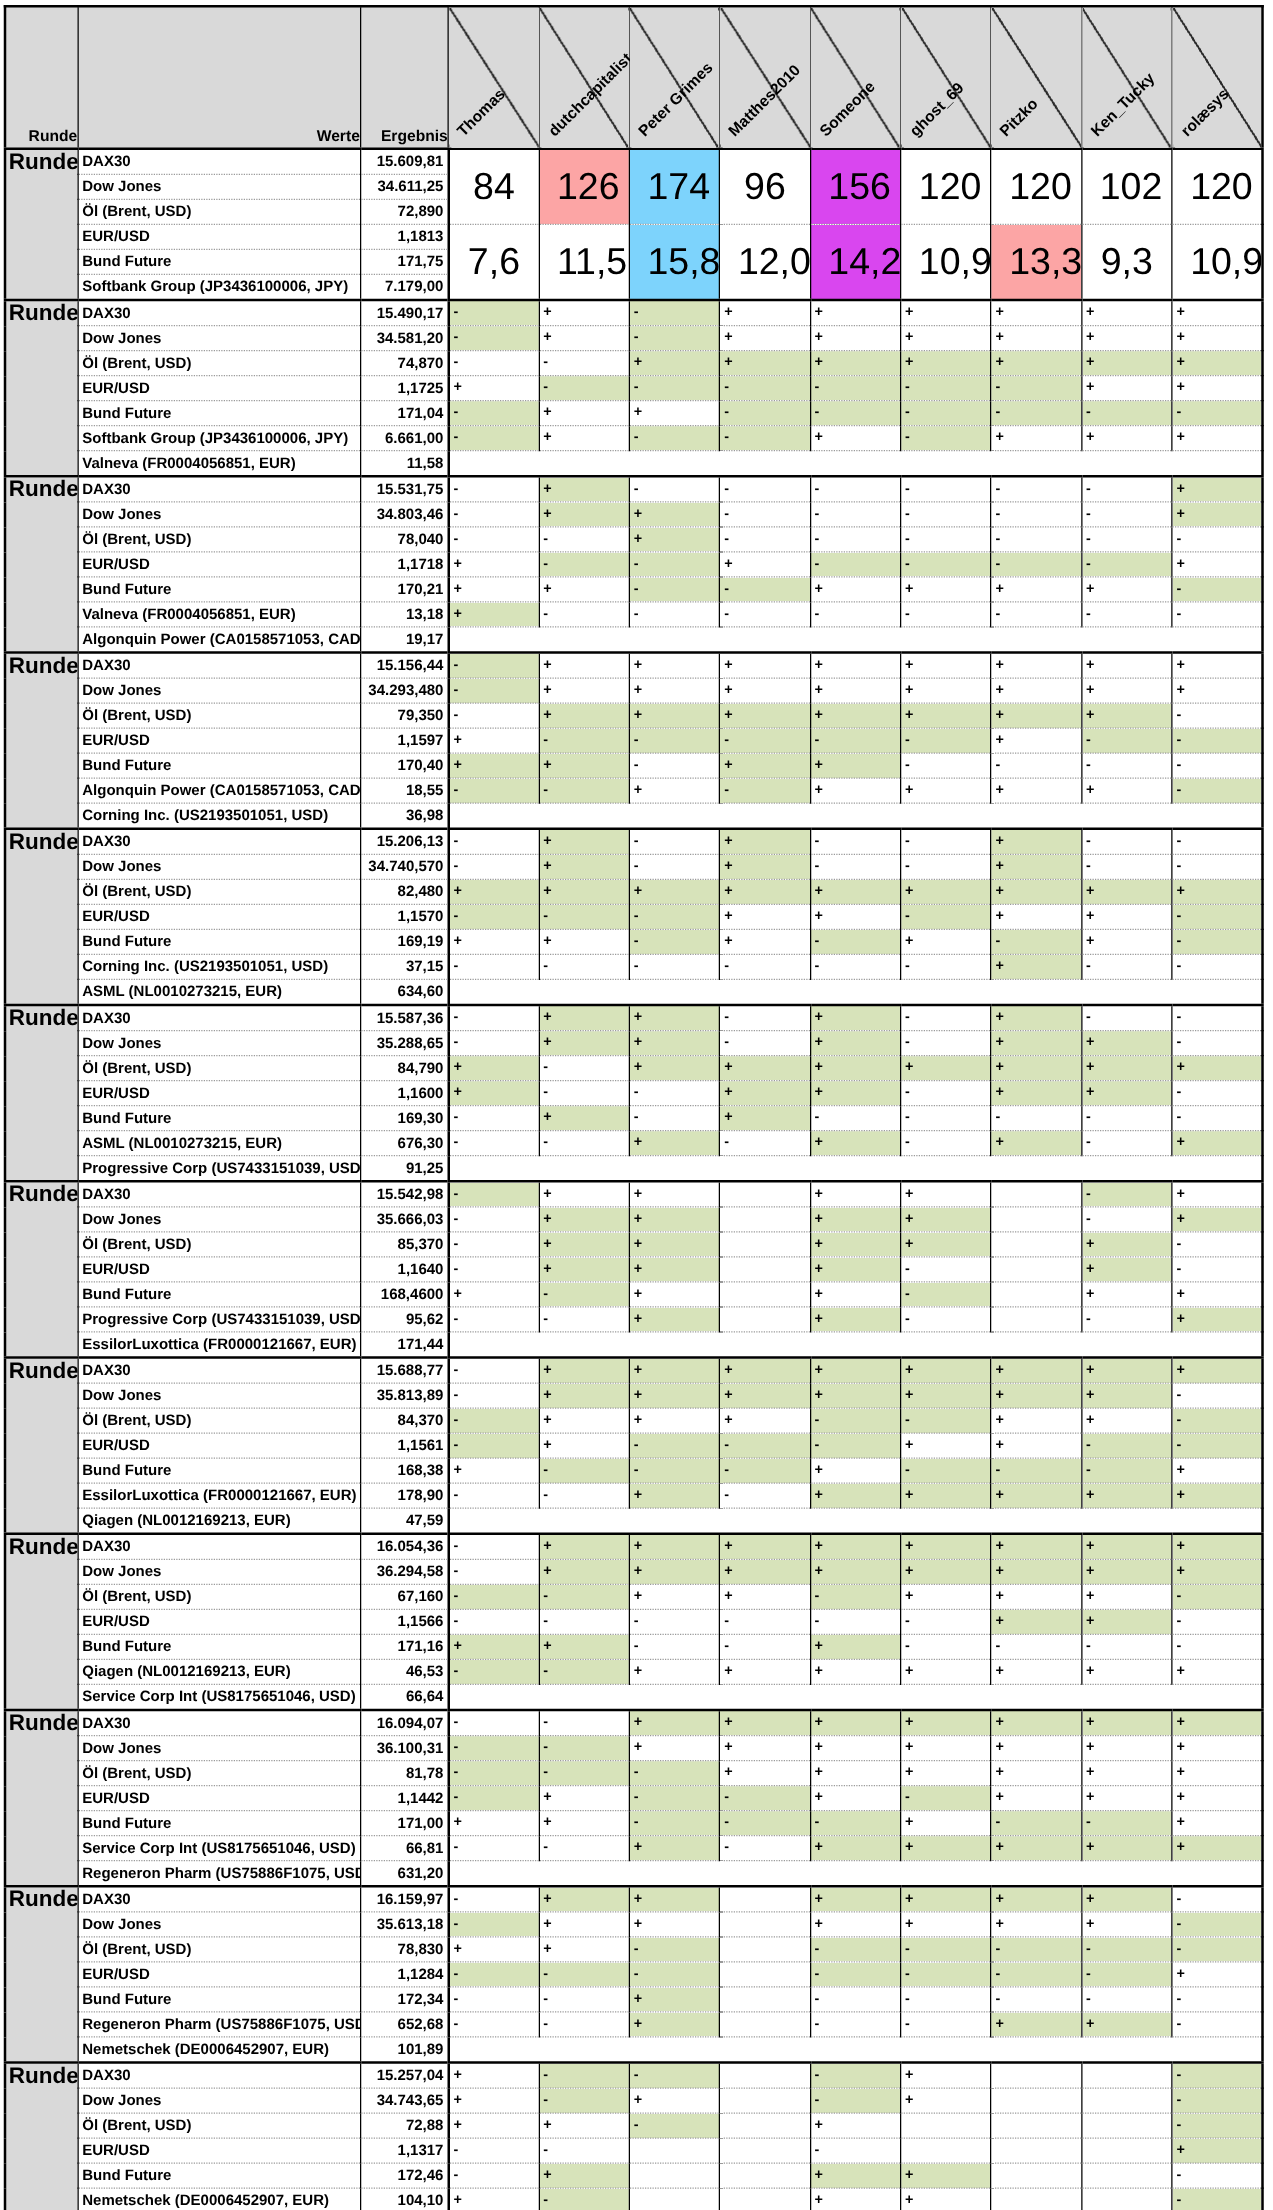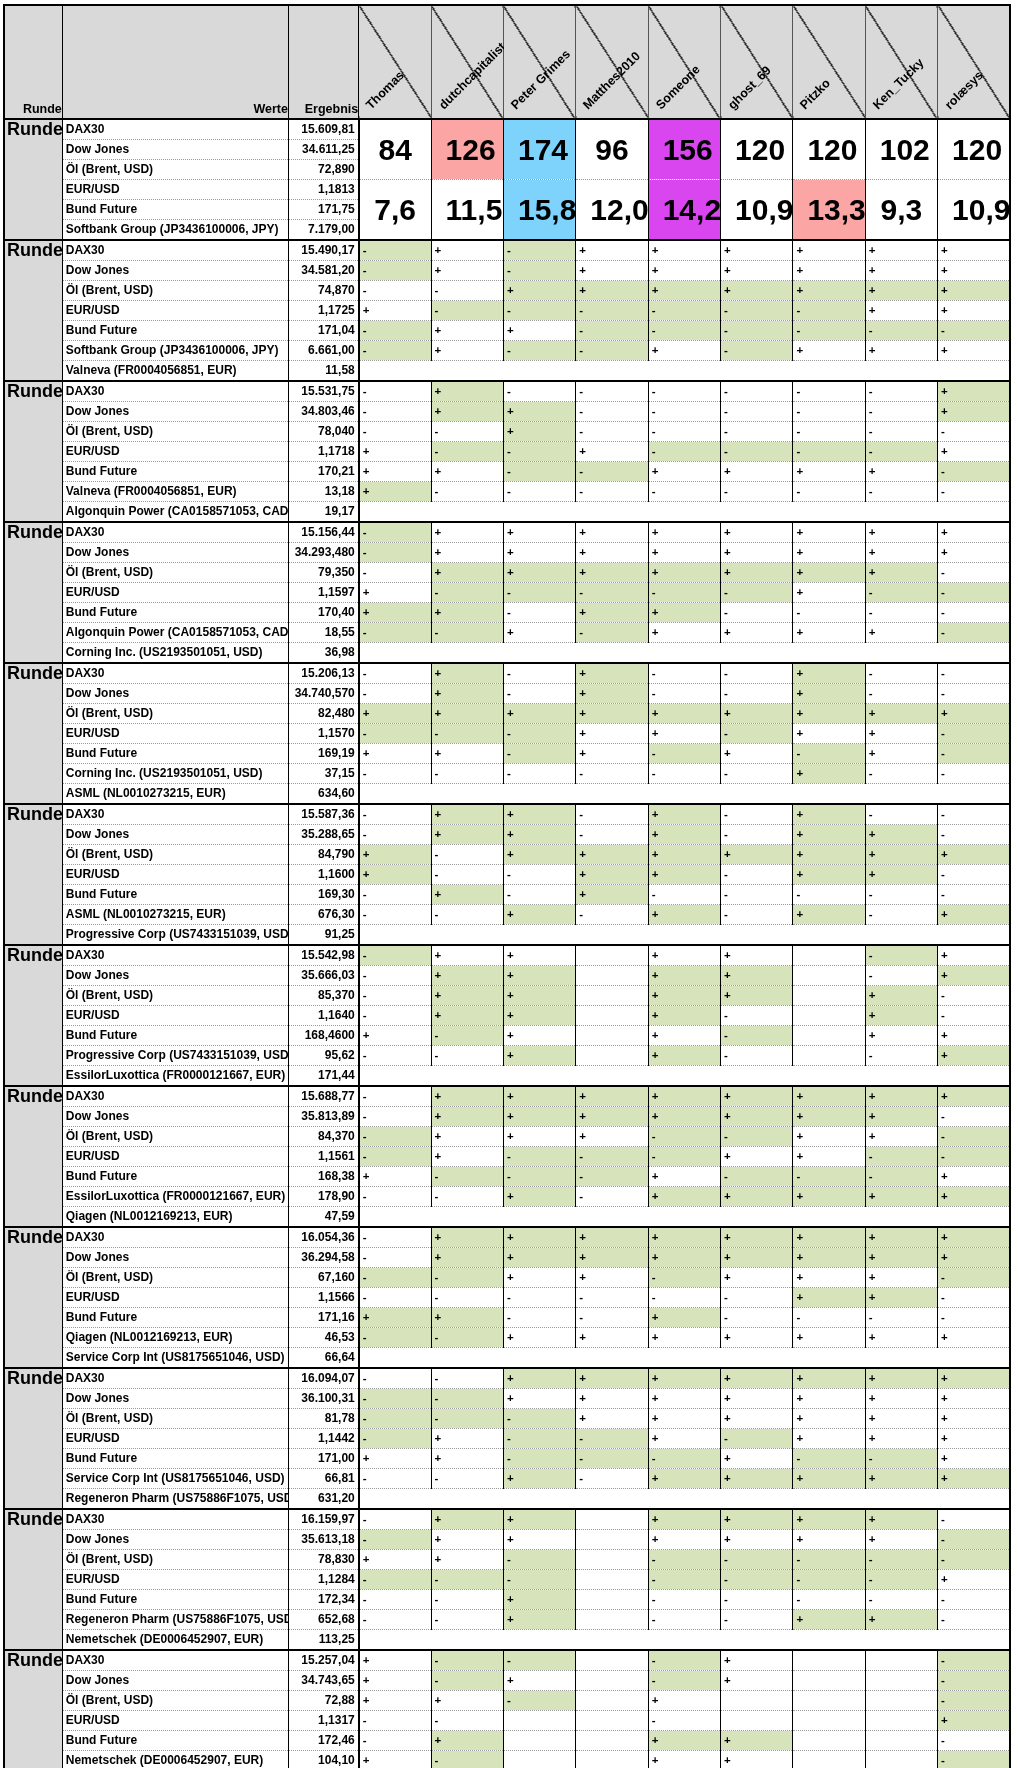--- a/index.html
+++ b/index.html
@@ -16,21 +16,21 @@
   tbody tr{height:20px;}
   td{padding:0 2px;font-size:12px;font-weight:bold;line-height:19px;border-top:1px dotted #9a9a9a;overflow:hidden;white-space:nowrap;}
   tr.rt td{border-top:2px solid #000;}
   td.runde{background:#D9D9D9;border-right:1px solid #000;vertical-align:top;text-align:center;font-size:18px;}
   td.name{border-right:1px solid #000;padding-left:3px;}
   td.val{border-right:2px solid #000;text-align:right;padding-right:3px;}
   td.sign{border-left:1px solid #000;padding-left:3px;font-size:11.5px;}
   td.sign:first-of-type{border-left:none;}
   td.ok{background:#D7E3BA;}
   td.span9{background:#fff;}
-  td.score{border-left:1px solid #000;text-align:center;font-weight:700;font-size:30px;vertical-align:middle;padding:14px;}
+  td.score{border-left:1px solid #000;text-align:center;font-weight:400;font-size:30px;vertical-align:middle;padding:14px;}
   td.f-orange{background:#fca5a5;}
   td.f-yellow{background:#7dd3fc;}
   td.f-gray{background:#d946ef;}
 </style>
 </head>
 <body>
 
 <div id="sheet">
   <table id="grid">
     <colgroup id="cols">
@@ -955,21 +955,21 @@
           <td class="sign ok">+</td>
           <td class="sign"></td>
           <td class="sign">-</td>
           <td class="sign">-</td>
           <td class="sign ok">+</td>
           <td class="sign ok">+</td>
           <td class="sign">-</td>
         </tr>
         <tr>
           <td class="name">Nemetschek (DE0006452907, EUR)</td>
-          <td class="val">113,25</td>
+          <td class="val">101,89</td>
           <td class="span9" colspan="9"></td>
         </tr>
         <tr class="rt">
           <td class="runde" rowspan="6">Runde 11</td>
           <td class="name">DAX30</td>
           <td class="val">15.257,04</td>
           <td class="sign">+</td>
           <td class="sign ok">-</td>
           <td class="sign ok">-</td>
           <td class="sign"></td>

